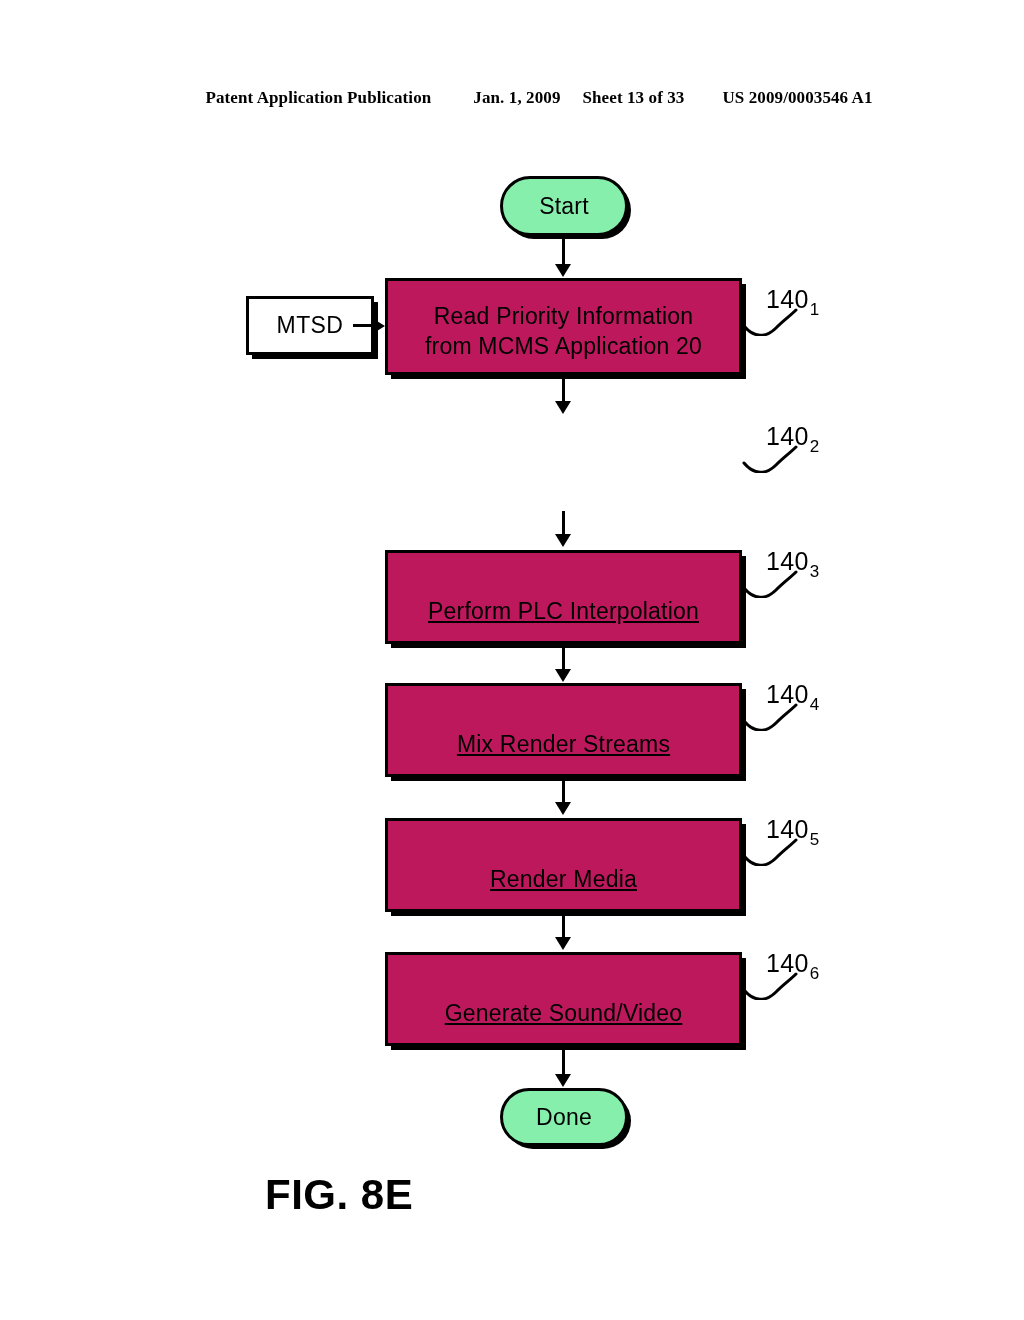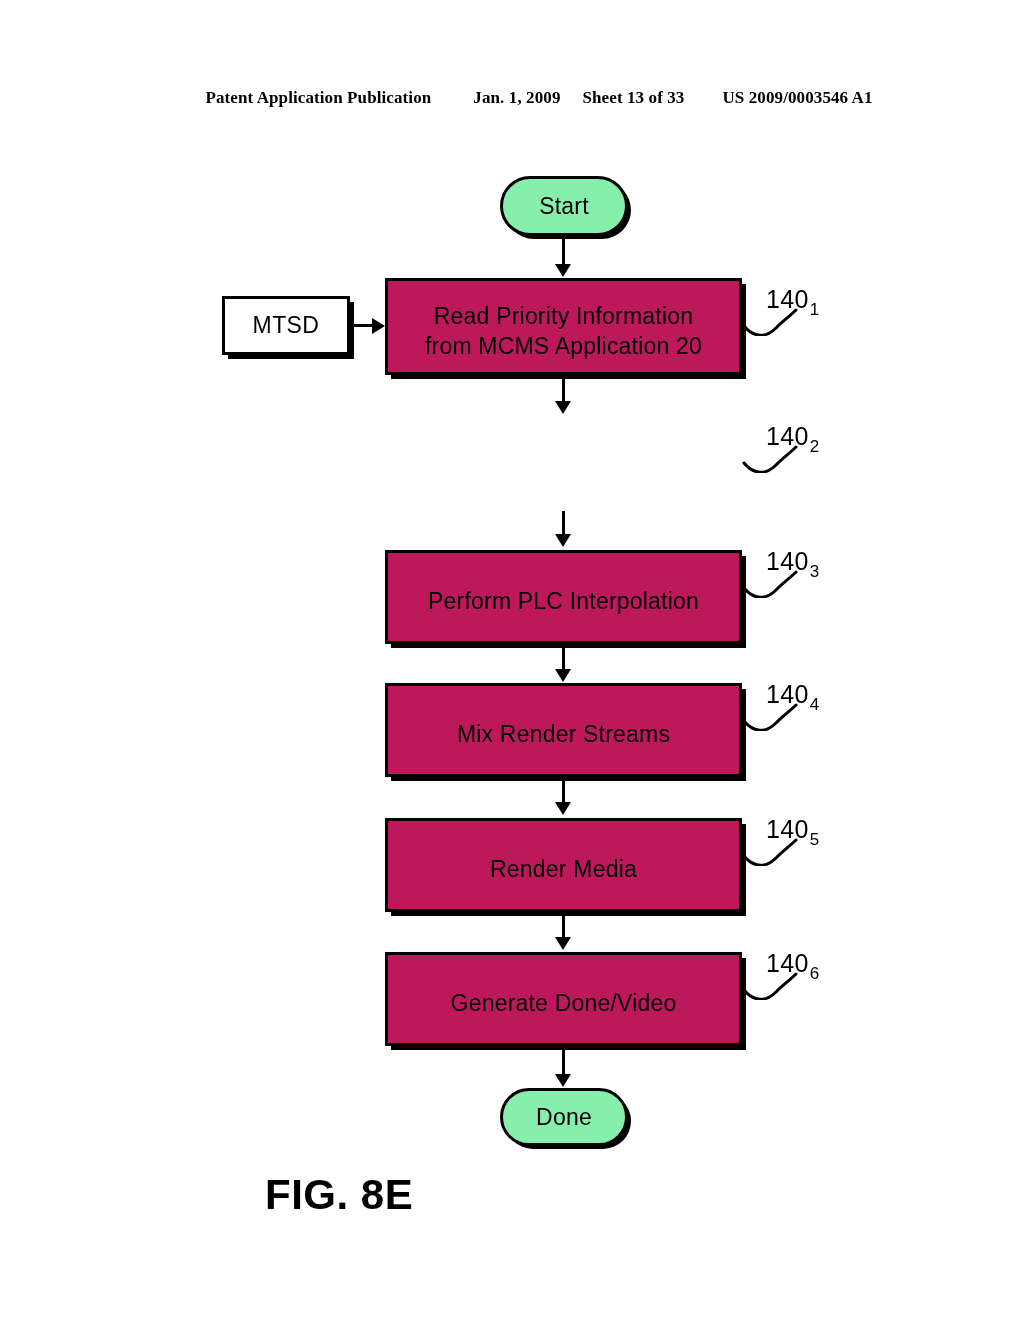--- a/index.html
+++ b/index.html
@@ -74,32 +74,33 @@
     justify-content: center;
   }
   .process .node-label {
     font-size: 23px;
     line-height: 1.32;
     text-align: center;
     letter-spacing: 0.2px;
     white-space: pre-line;
     padding-top: 20px;
   }
-  .process.single-line .node-label { padding-top: 33px; }
+  .process.single-line .node-label { padding-top: 43px; text-decoration: underline; }
 
   
   .mtsd-box {
     position: absolute;
     box-sizing: border-box;
     border: 3px solid #000;
     background: #fff;
     box-shadow: 5px 5px 0 -1px #000;
     display: flex;
     align-items: center;
     justify-content: center;
+    margin-left: 24px;
   }
   .mtsd-box .node-label {
     font-size: 23px;
     line-height: 1;
     letter-spacing: 0.4px;
   }
 
   
   .connector {
     position: absolute;
@@ -250,21 +251,21 @@
     </svg>
   </div>
   <div class="ref-label" style="left:766px; top:817px;">
     <span>140</span><span class="sub">5</span>
   </div>
 
   <div class="connector" style="left:562px; top:914px; height:24px;"></div>
   <div class="arrowhead-down" style="left:555px; top:937px;"></div>
 
   <div class="process single-line" style="left:385px; top:952px; width:357px; height:94px;">
-    <span class="node-label">Generate Done/Video</span>
+    <span class="node-label">Generate Sound/Video</span>
   </div>
   <div class="ref-leader" style="left:742px; top:964px;">
     <svg width="60" height="36" viewBox="0 0 60 36">
       <path d="M2 26 C 12 38, 24 38, 34 28 C 42 20, 48 16, 54 10" stroke="#000" stroke-width="3" fill="none" stroke-linecap="round"></path>
     </svg>
   </div>
   <div class="ref-label" style="left:766px; top:951px;">
     <span>140</span><span class="sub">6</span>
   </div>
 

